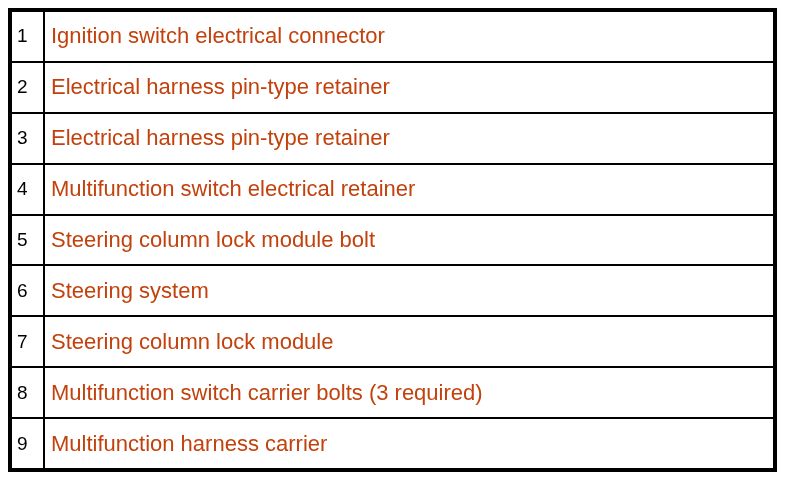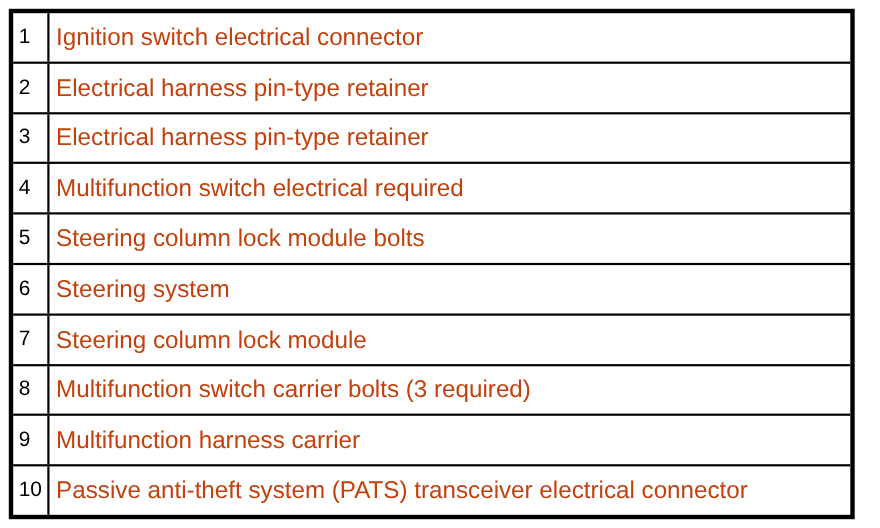--- a/index.html
+++ b/index.html
@@ -77,26 +77,26 @@
       <div class="cell-desc">Electrical harness pin-type retainer</div>
     </div>
 
     <div class="row">
       <div class="cell-num">3</div>
       <div class="cell-desc">Electrical harness pin-type retainer</div>
     </div>
 
     <div class="row">
       <div class="cell-num">4</div>
-      <div class="cell-desc">Multifunction switch electrical required</div>
+      <div class="cell-desc">Multifunction switch electrical retainer</div>
     </div>
 
     <div class="row">
       <div class="cell-num">5</div>
-      <div class="cell-desc">Steering column lock module bolts</div>
+      <div class="cell-desc">Steering column lock module bolt</div>
     </div>
 
     <div class="row">
       <div class="cell-num">6</div>
       <div class="cell-desc">Steering system</div>
     </div>
 
     <div class="row">
       <div class="cell-num">7</div>
       <div class="cell-desc">Steering column lock module</div>
@@ -105,20 +105,16 @@
     <div class="row">
       <div class="cell-num">8</div>
       <div class="cell-desc">Multifunction switch carrier bolts (3 required)</div>
     </div>
 
     <div class="row">
       <div class="cell-num">9</div>
       <div class="cell-desc">Multifunction harness carrier</div>
     </div>
 
-    <div class="row">
-      <div class="cell-num">10</div>
-      <div class="cell-desc">Passive anti-theft system (PATS) transceiver electrical connector</div>
-    </div>
 
 
   </div>
 </div>
 
 </body></html>

